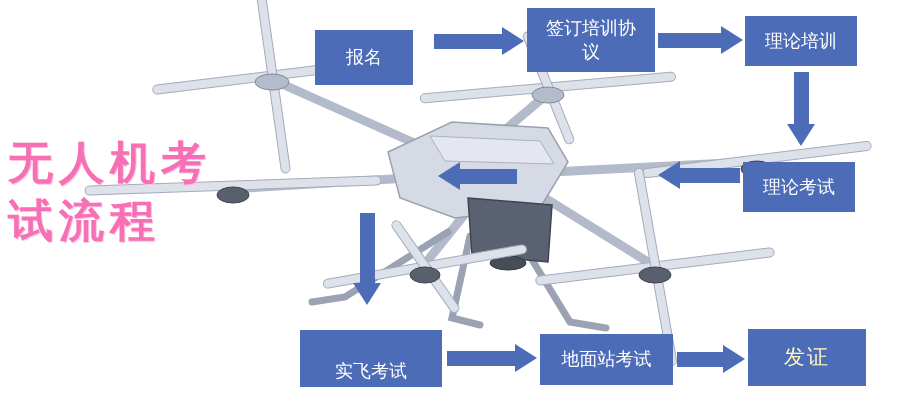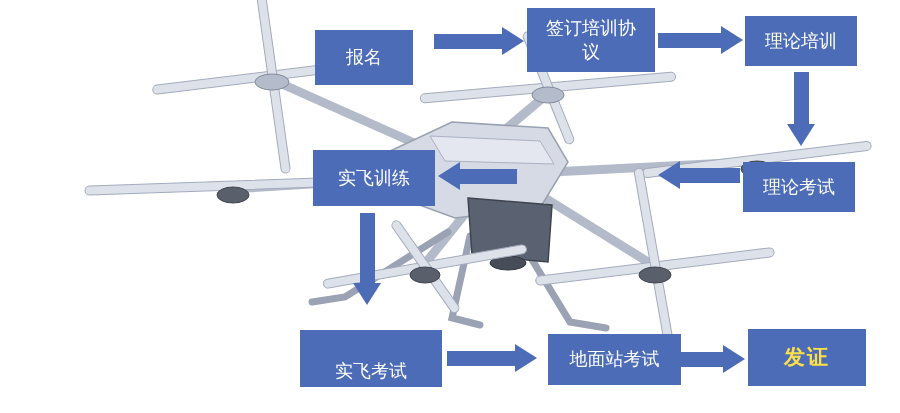--- a/index.html
+++ b/index.html
@@ -28,22 +28,22 @@
     display: flex;
     align-items: center;
     justify-content: center;
     text-align: center;
     font-size: 18px;
     line-height: 1.35;
     padding: 4px 14px;
     z-index: 3;
   }
   .node.cert span {
-    color: #fde047;
-    font-weight: bold;
+    color: #fef9c3;
+    font-weight: normal;
     font-size: 21px;
     letter-spacing: 2px;
   }
 
   
   .arrow { position: absolute; display: flex; z-index: 3; }
   .arrow.h { flex-direction: row; align-items: center; }
   .arrow.v { flex-direction: column; align-items: center; }
   .shaft-h { height: 15px; background: #4d6cb8; flex: 1; }
   .shaft-v { width: 15px; background: #4d6cb8; flex: 1; }
@@ -165,47 +165,48 @@
       <g transform="rotate(-10)">
           <rect class="blade" x="-103" y="-5" width="206" height="9" rx="4.5"></rect>
         </g>
       <g transform="rotate(55)">
           <rect class="blade" x="-55" y="-5" width="110" height="9" rx="4.5"></rect>
         </g>
       <ellipse class="motor-dark" cx="0" cy="8" rx="15" ry="8"></ellipse>
     </g>
   </svg>
 
+  <div class="page-title">
+    <div>无人机考</div>
+    <div>试流程</div>
+  </div>
 
   <div class="node" style="left:315px; top:14px; width:98px; height:55px;margin-top:16px;">
     <span>报名</span>
   </div>
 
   <div class="node" style="left:527px; top:8px; width:128px; height:64px;">
     <span>签订培训协议</span>
   </div>
 
   <div class="node" style="left:745px; top:16px; width:112px; height:50px;">
     <span>理论培训</span>
   </div>
 
   <div class="node" style="left:743px; top:162px; width:112px; height:50px;">
     <span>理论考试</span>
   </div>
 
 
-  <div class="node" style="left:313px; top:150px; width:122px; height:56px;">
-    <span>实飞训练</span>
-  </div>
 
   <div class="node" style="left:300px; top:330px; width:142px; height:57px;align-items:flex-end;">
     <span>实飞考试</span>
   </div>
 
-  <div class="node" style="left:540px; top:334px; width:133px; height:51px;margin-left:8px;">
+  <div class="node" style="left:540px; top:334px; width:133px; height:51px;">
     <span>地面站考试</span>
   </div>
 
   <div class="node cert" style="left:748px; top:329px; width:118px; height:57px;">
     <span>发证</span>
   </div>
 
   <div class="arrow h" style="left:434px; top:26px; width:90px; height:30px;">
     <div class="shaft-h"></div>
     <div class="head-r"></div>

